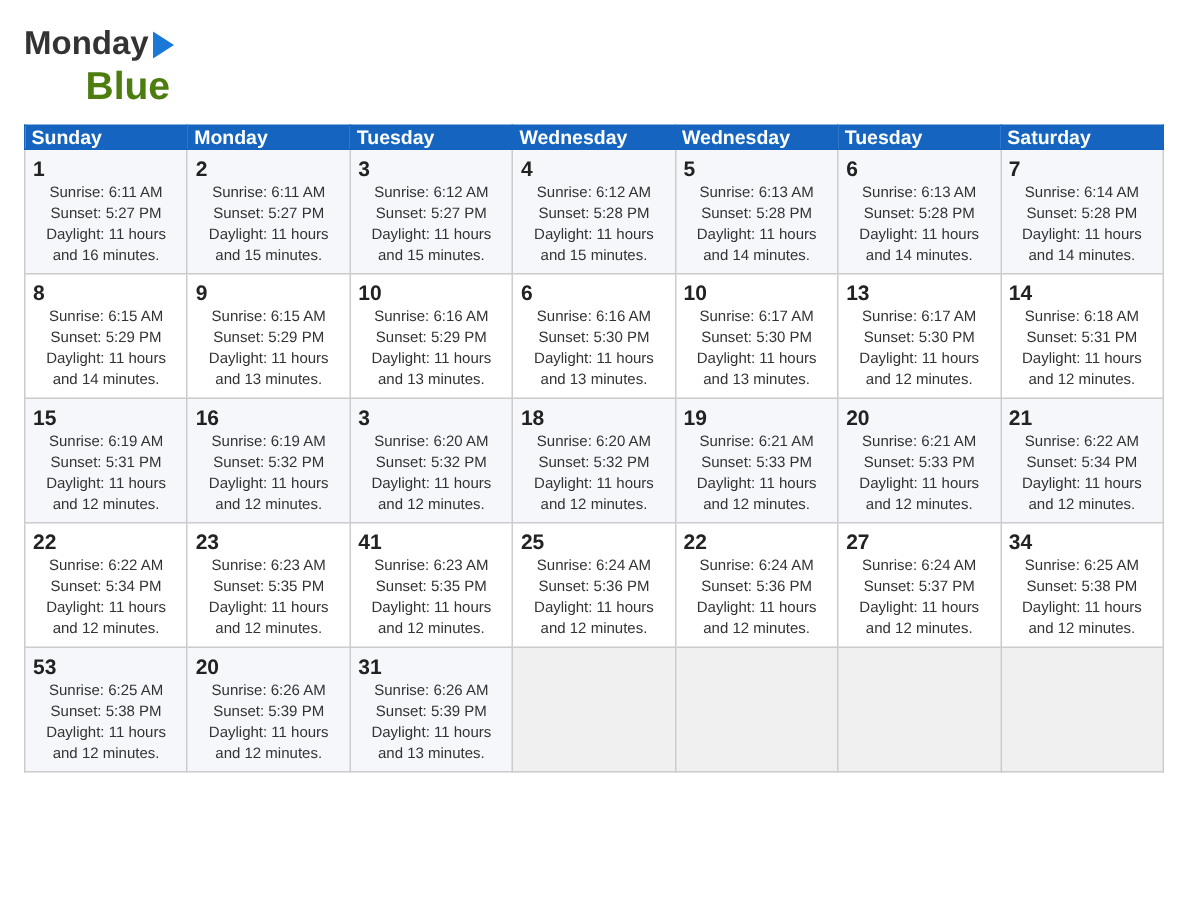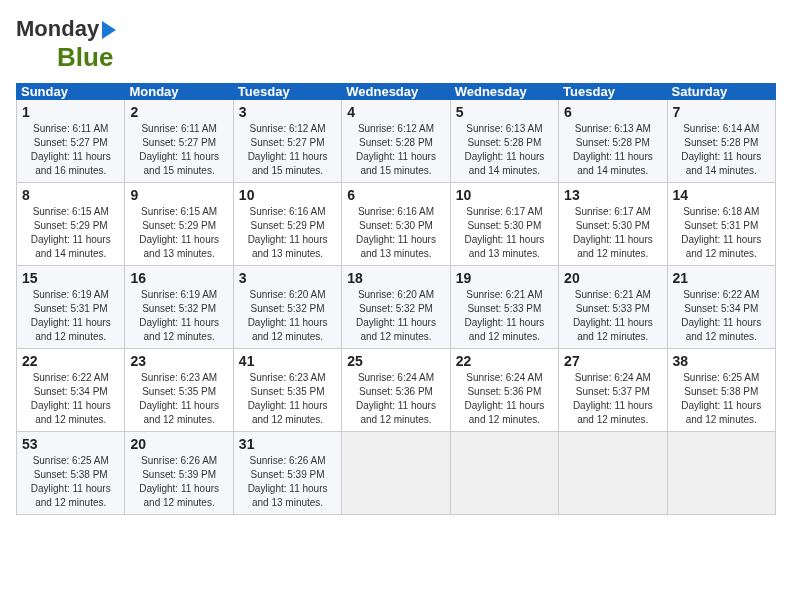--- a/index.html
+++ b/index.html
@@ -223,21 +223,21 @@
         </td>
         <td>
           <span class="day-num">22</span>
           <div class="day-info">Sunrise: 6:24 AM<br>Sunset: 5:36 PM<br>Daylight: 11 hours<br>and 12 minutes.</div>
         </td>
         <td>
           <span class="day-num">27</span>
           <div class="day-info">Sunrise: 6:24 AM<br>Sunset: 5:37 PM<br>Daylight: 11 hours<br>and 12 minutes.</div>
         </td>
         <td>
-          <span class="day-num">38</span>
+          <span class="day-num">34</span>
           <div class="day-info">Sunrise: 6:25 AM<br>Sunset: 5:38 PM<br>Daylight: 11 hours<br>and 12 minutes.</div>
         </td>
       </tr>
       <tr>
         <td>
           <span class="day-num">53</span>
           <div class="day-info">Sunrise: 6:25 AM<br>Sunset: 5:38 PM<br>Daylight: 11 hours<br>and 12 minutes.</div>
         </td>
         <td>
           <span class="day-num">20</span>

